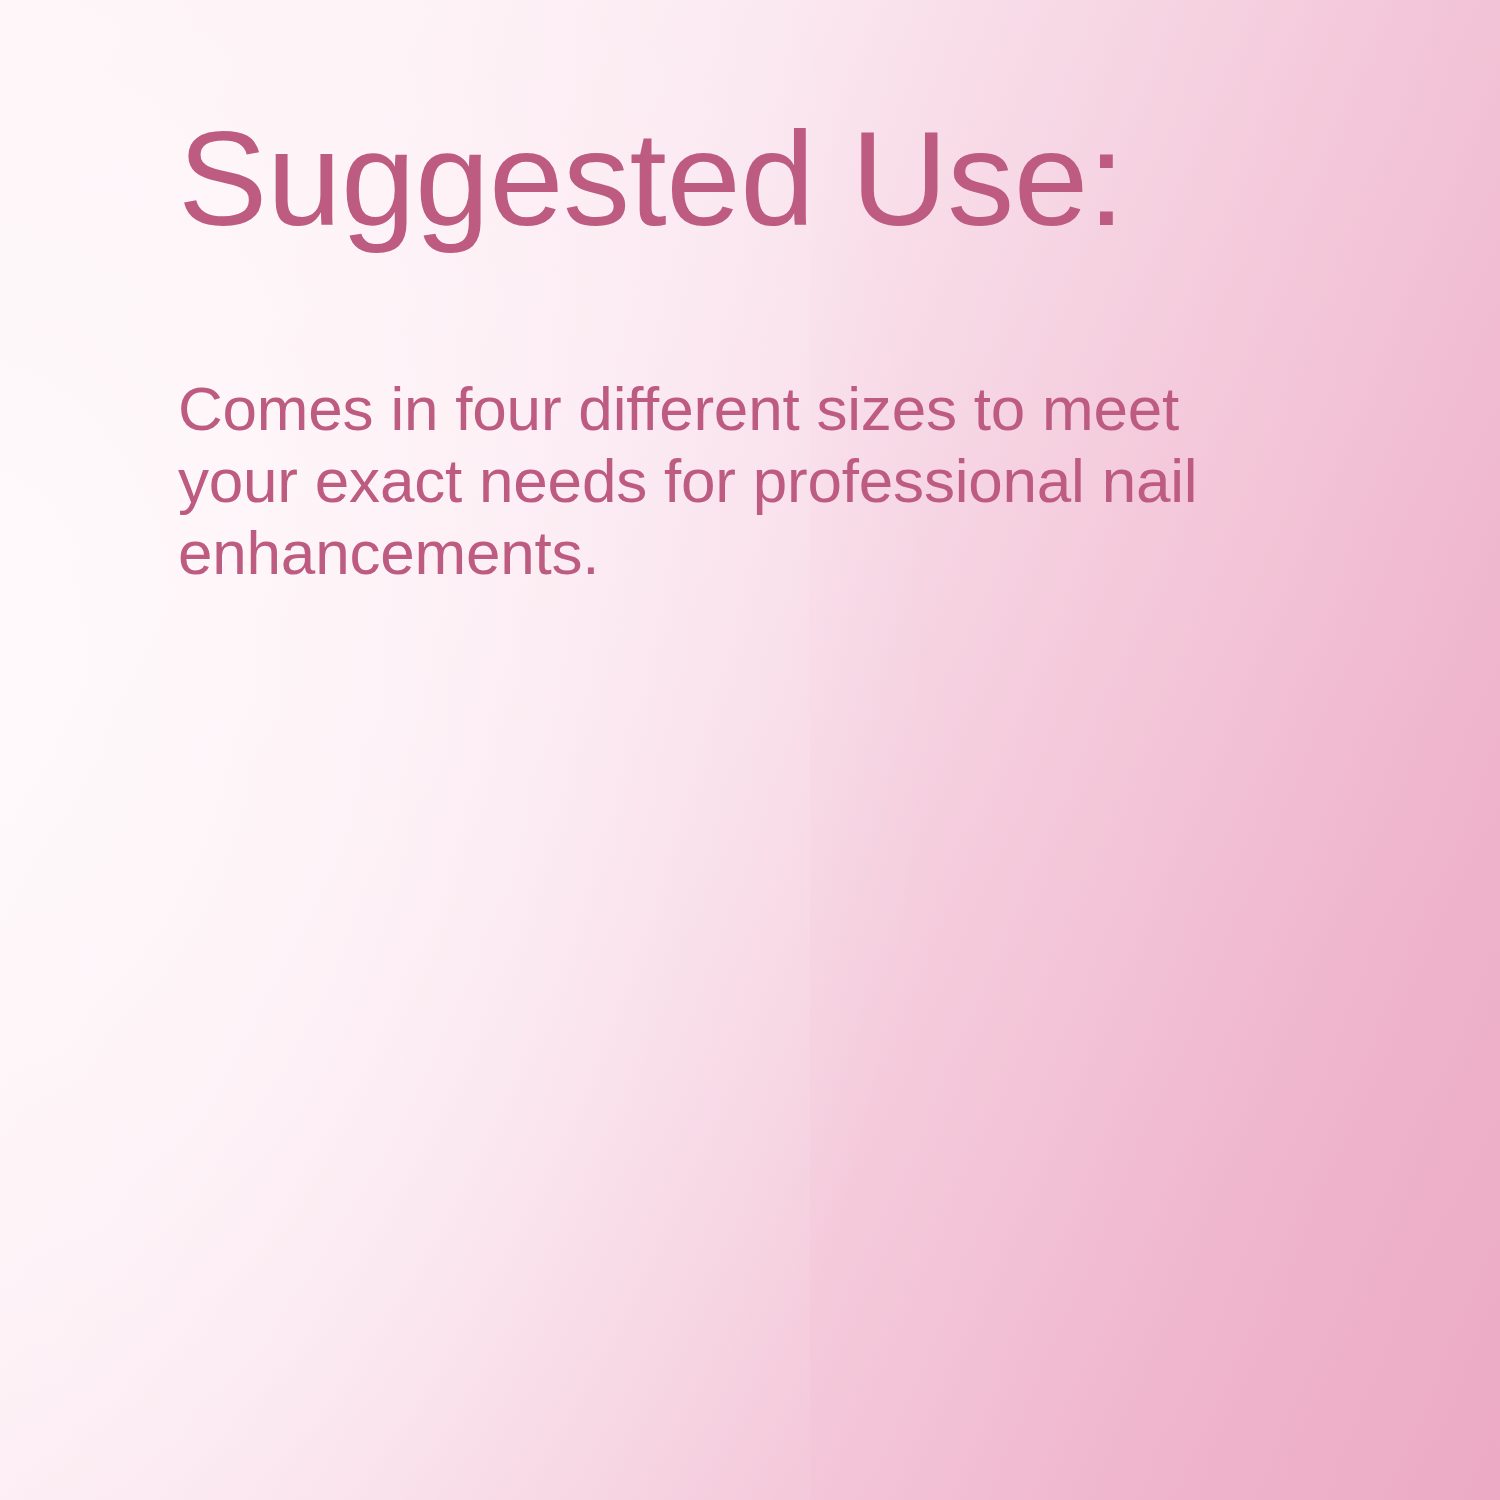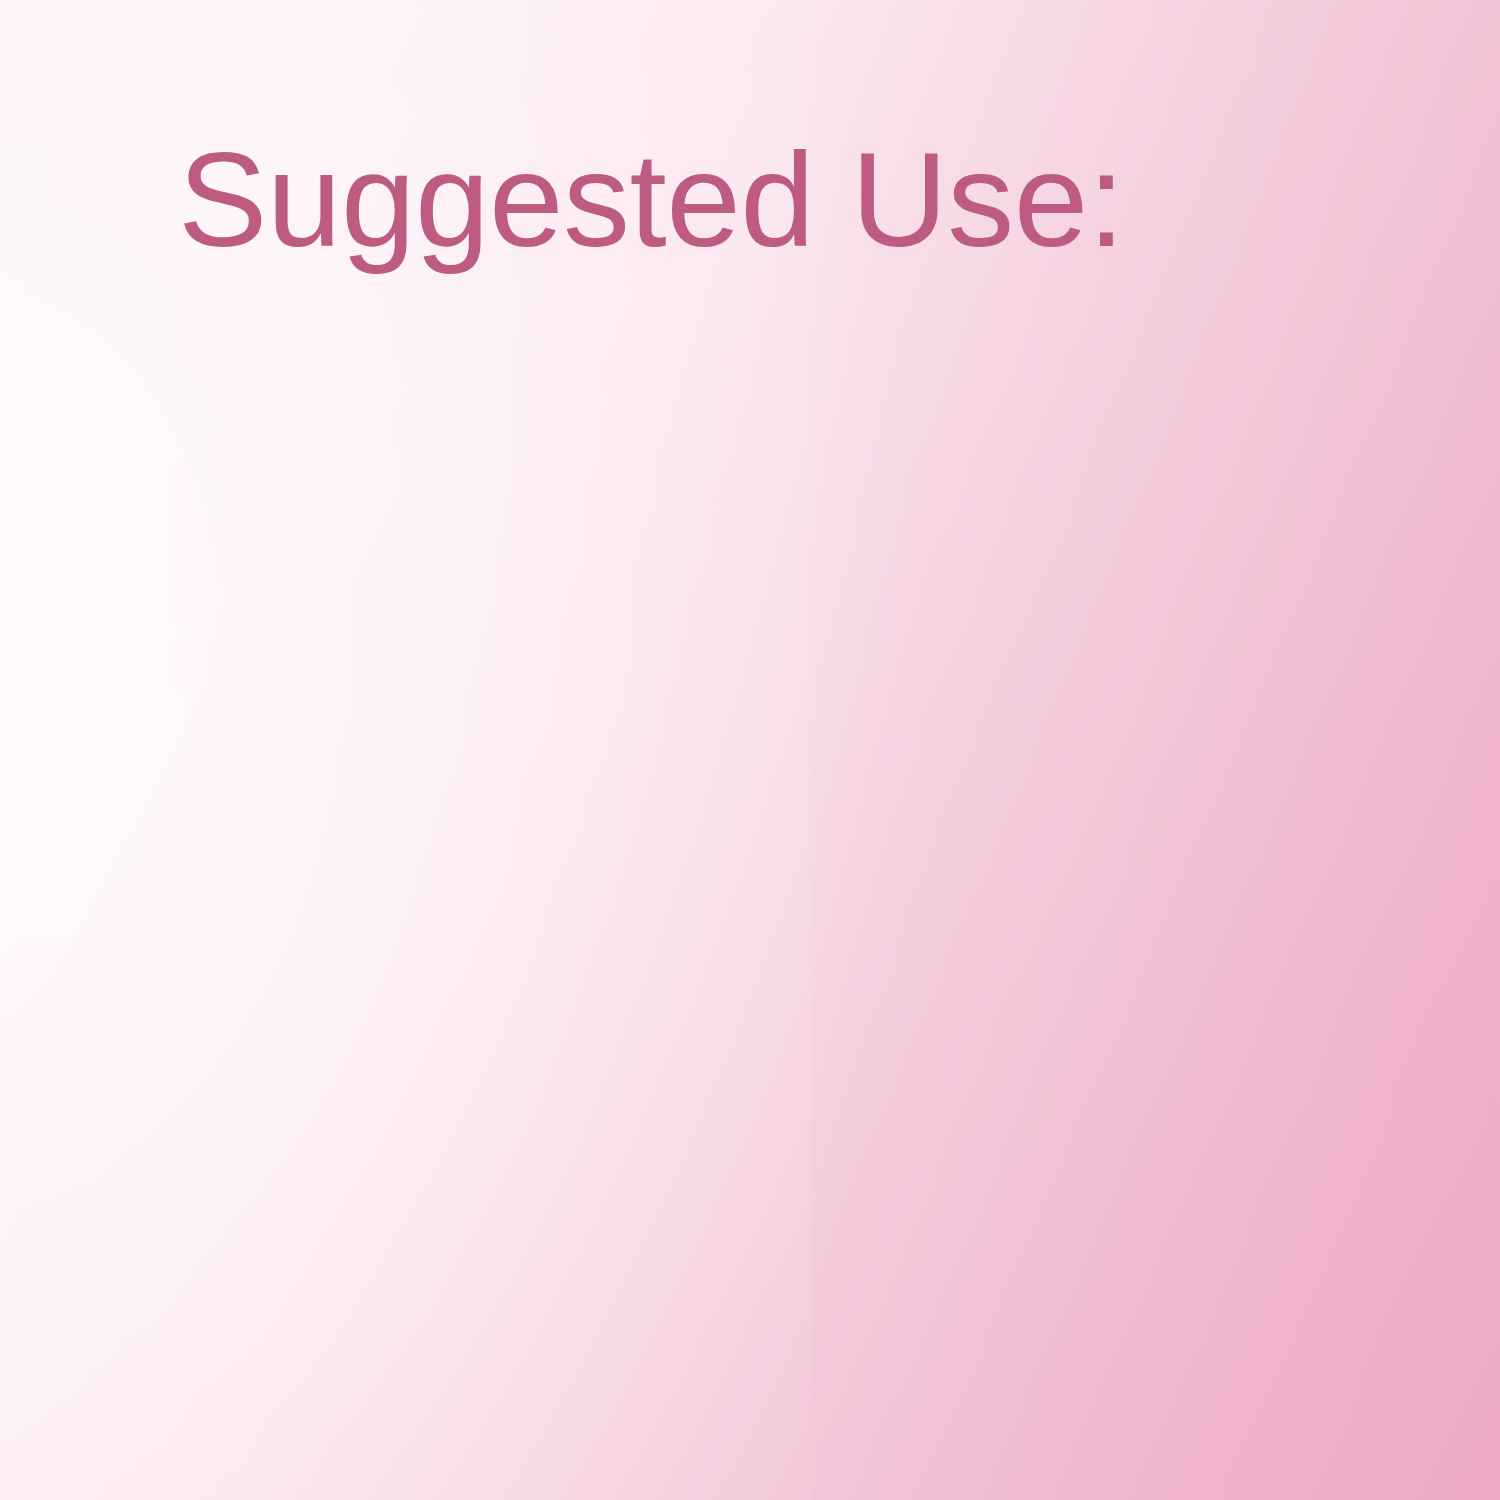--- a/index.html
+++ b/index.html
@@ -63,21 +63,21 @@
     background: linear-gradient(100deg,
                 rgba(236,170,196,0.0) 0%,
                 rgba(236,170,196,0.18) 45%,
                 rgba(234,165,193,0.40) 100%);
   }
 
   
   #content {
     position: absolute;
     left: 178px;
-    top: 133px;
+    top: 112px;
     width: 1075px;
     z-index: 3;
   }
 
   #heading {
     margin: 0;
     font-size: 134px;
     line-height: 1.0;
     font-weight: 300;
     letter-spacing: -0.5px;
@@ -105,17 +105,18 @@
 </style>
 </head>
 <body>
 
 <div id="panel">
 
   <div id="content">
 
     <h1 id="heading">Suggested Use:</h1>
 
+    <p id="paragraph-1" class="paragraph-block">Comes in four different sizes to meet your exact needs for professional nail enhancements.</p>
 
 
   </div>
 
 </div>
 
 </body></html>

